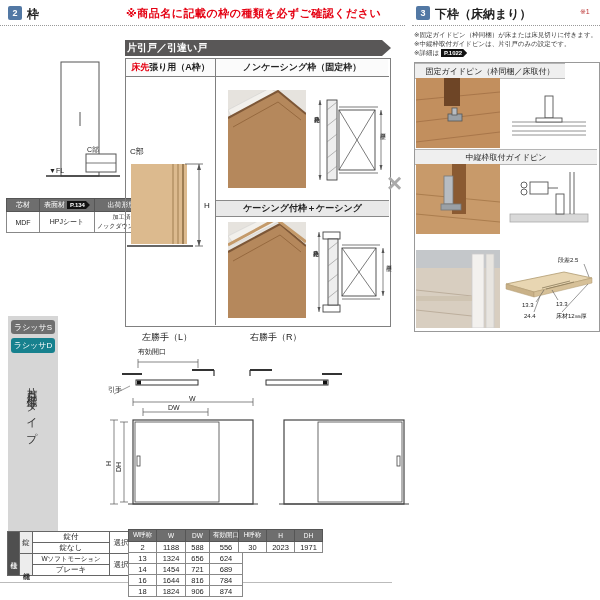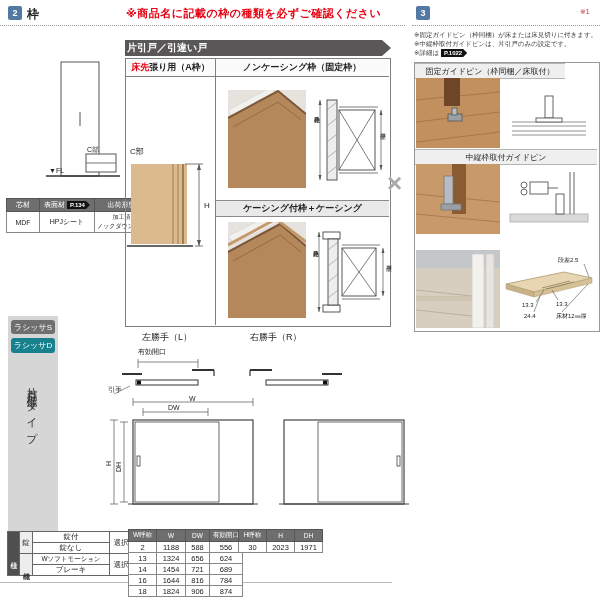--- a/index.html
+++ b/index.html
@@ -163,20 +163,21 @@
     <line x1="67" y1="26" x2="67" y2="74" stroke="#555" stroke-width="0.7"></line>
     <polygon points="67,26 65.5,31 68.5,31" fill="#555"></polygon>
     <polygon points="67,74 65.5,69 68.5,69" fill="#555"></polygon>
   </svg>
   <span class="abs vt" style="left:311px;top:246px;font-size:6px;color:#333;">枠見込み</span>
   <span class="abs vt" style="left:384px;top:260px;font-size:6px;color:#333;">壁厚</span>
 
   <div class="abs" style="left:387px;top:168px;font-size:26px;color:#aaa;font-weight:bold;">×</div>
 
   <div class="abs badge c" style="left:416px;top:6px;width:14px;height:14px;">3</div>
+  <div class="abs sect-title" style="left:435px;top:6px;">下枠（床納まり）</div>
   <div class="abs" style="left:580px;top:8px;font-size:7px;color:#b33;">※1</div>
   <div class="abs dotline" style="left:412px;top:25px;width:188px;"></div>
 
   <div class="abs tiny" style="left:414px;top:31px;">※固定ガイドピン（枠同梱）が床または床見切りに付きます。</div>
   <div class="abs tiny" style="left:414px;top:40px;">※中縦枠取付ガイドピンは、片引戸のみの設定です。</div>
   <div class="abs tiny" style="left:414px;top:49px;">
     <span>※詳細は</span>
     <span class="pbadge">P.1022</span>
   </div>
 

